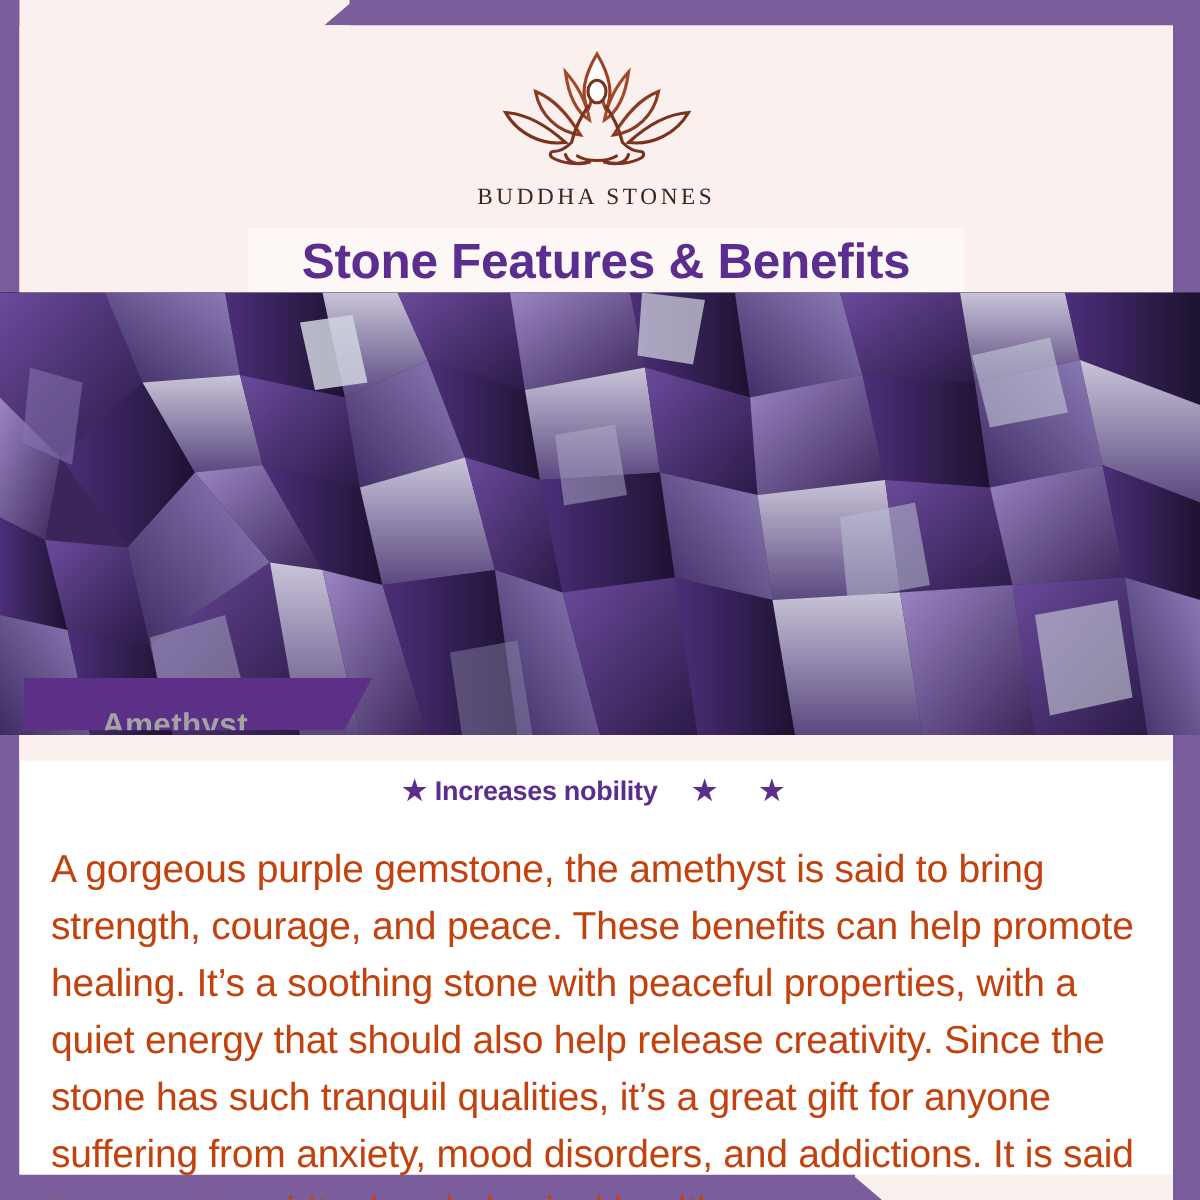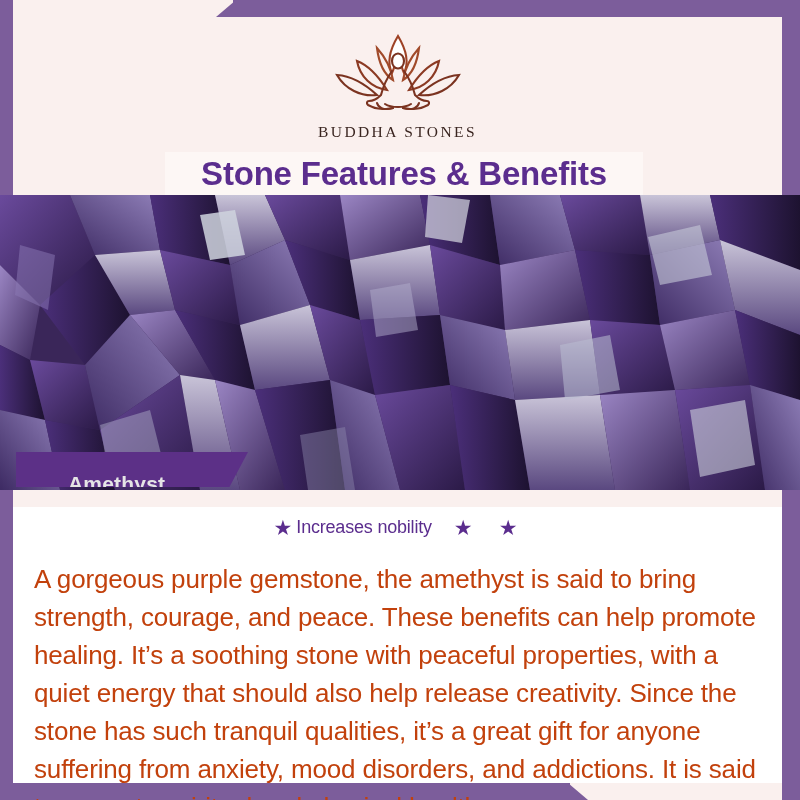--- a/index.html
+++ b/index.html
@@ -77,21 +77,21 @@
 
   #stone-label {
     position: absolute; left: 16px; top: 452px;
     width: 232px; height: 35px;
     background: #5c3087;
     clip-path: polygon(0 0, 100% 0, 92% 100%, 0 100%);
     display: flex; align-items: center;
   }
   #stone-label-text {
     margin-left: 52px;
-    color: #e5e5e5;
+    color: #a3a3a3;
     font-size: 21px;
     font-weight: bold;
     letter-spacing: 0.2px;
     margin-top: 28px;
   }
 
   
   #content {
     position: absolute; left: 13px; top: 490px;
     width: 769px; height: 293px;
@@ -112,21 +112,21 @@
   .benefit { display: flex; align-items: center; white-space: nowrap; }
   .benefit-star {
     color: #5b2d8e;
     font-size: 21px;
     line-height: 1;
     margin-right: 4px;
   }
   .benefit-label {
     color: #5b2d8e;
     font-size: 18px;
-    font-weight: normal;
+    font-weight: bold;
     letter-spacing: -0.2px;
   }
 
   #description {
     position: absolute; left: 34px; top: 560px;
     width: 742px;
     font-size: 26px;
     line-height: 38px;
     color: #c2410c;
     letter-spacing: -0.15px;

